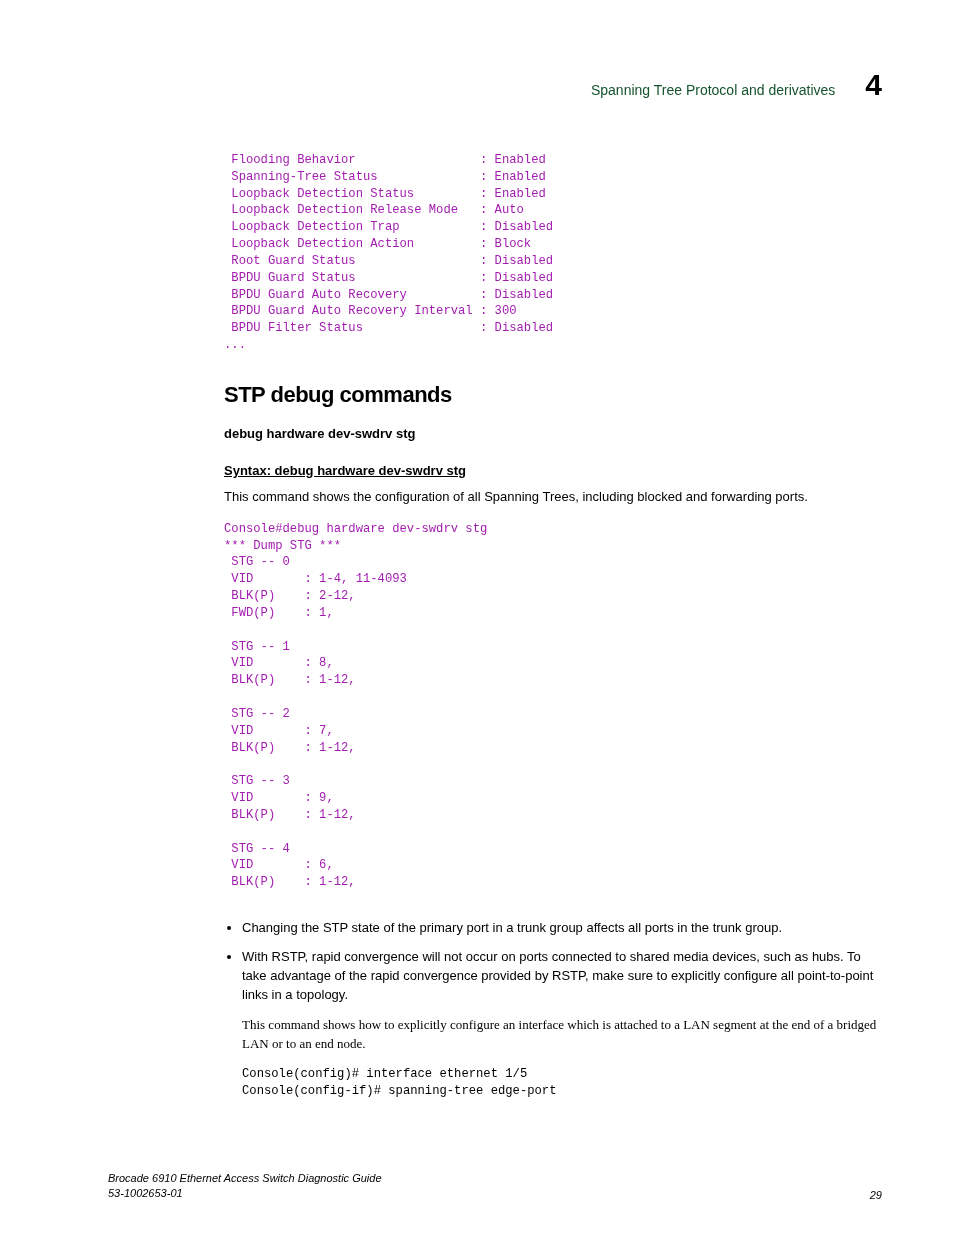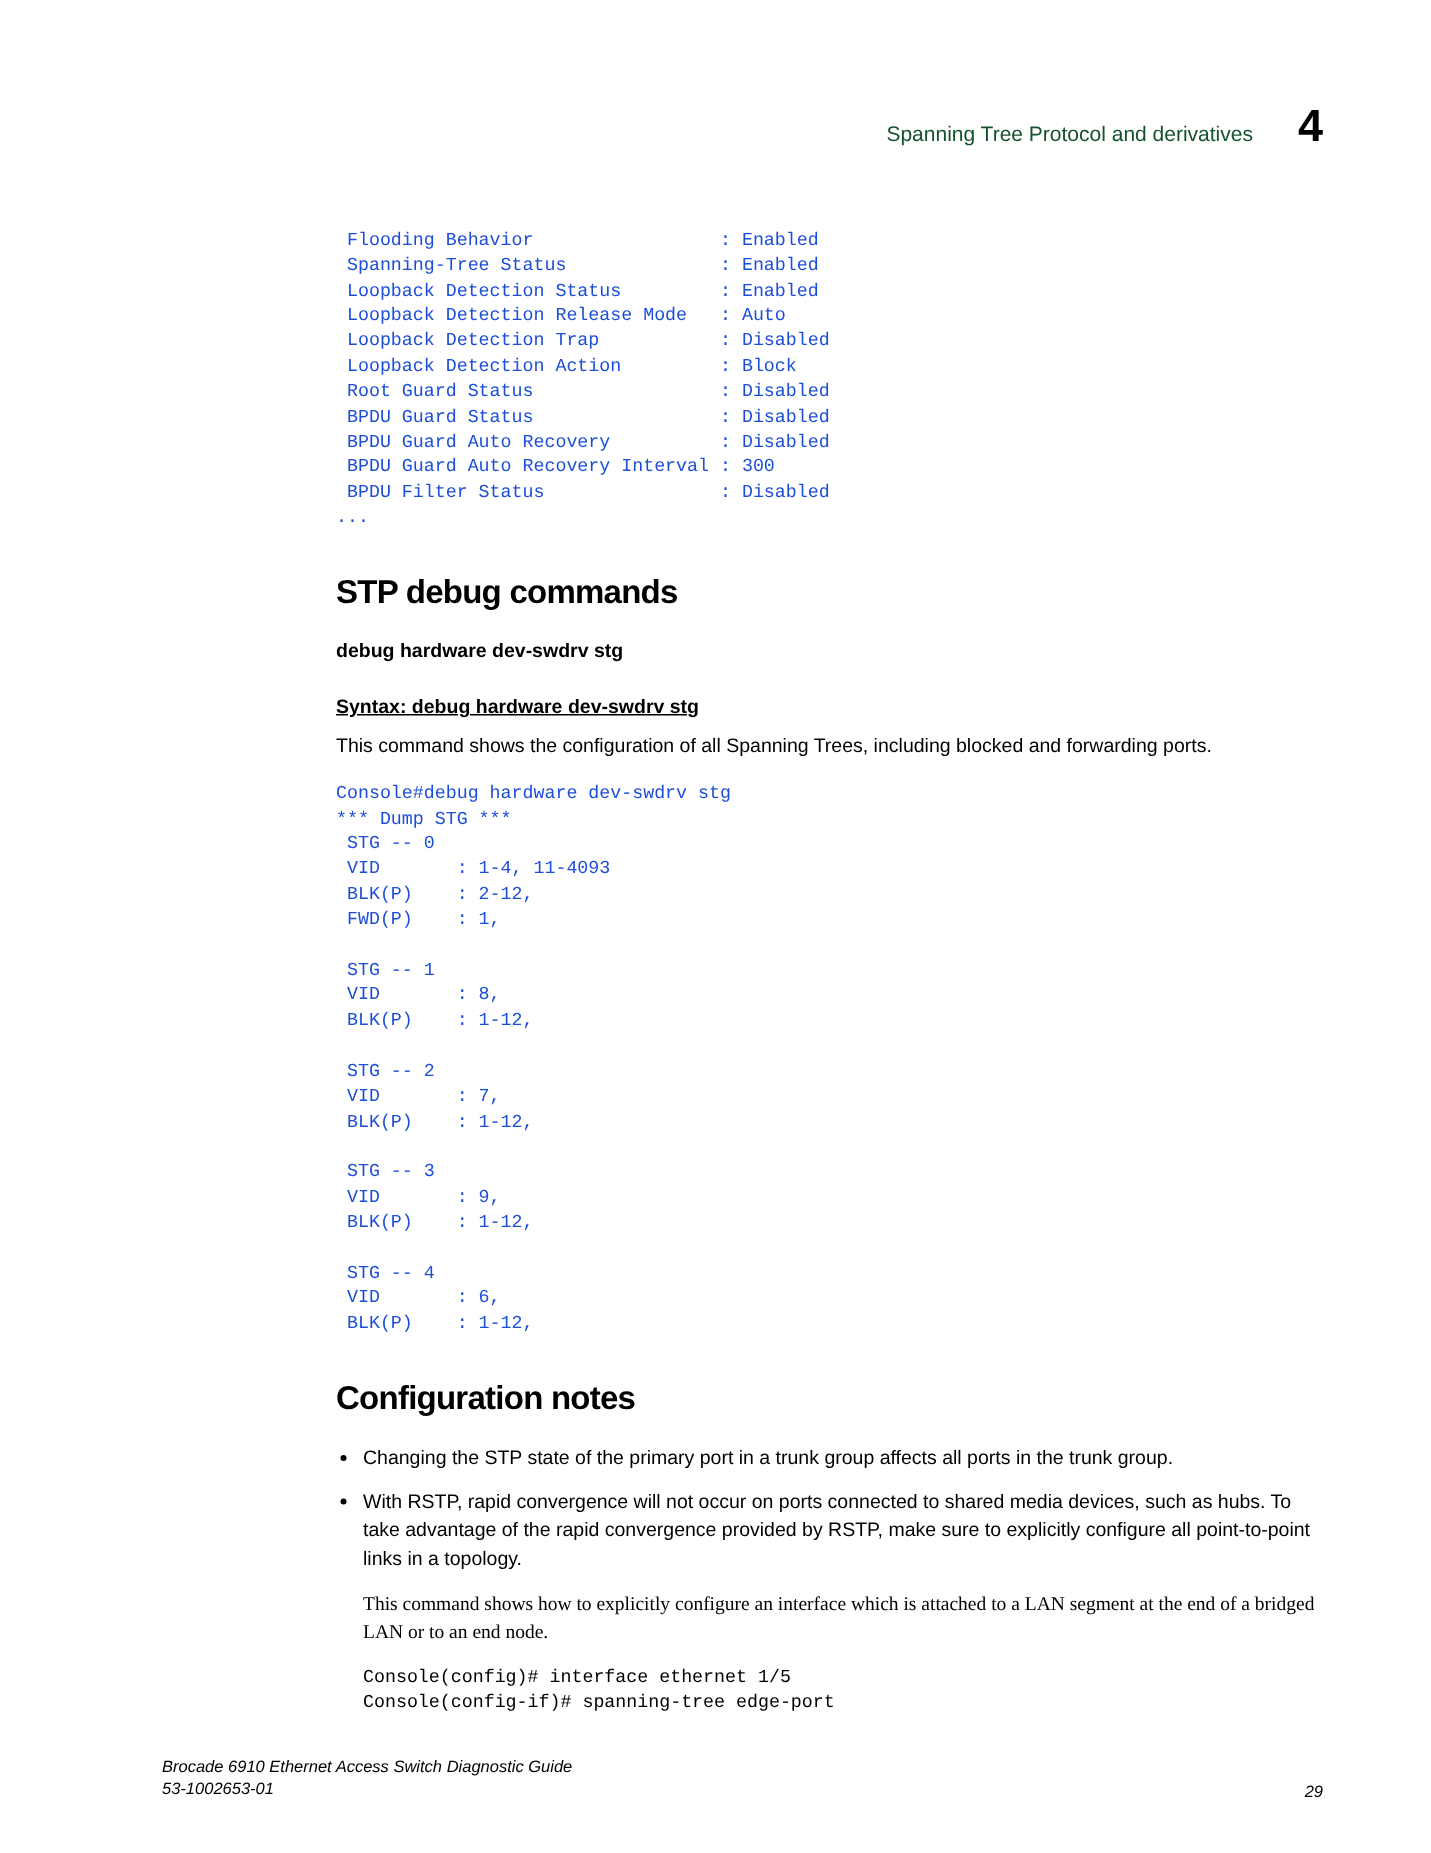--- a/index.html
+++ b/index.html
@@ -37,21 +37,21 @@
   }
   .content {
     margin-left: 116px;
   }
   pre.code {
     font-family: "Courier New", monospace;
     font-size: 12.2px;
     line-height: 1.38;
     white-space: pre;
     margin: 0 0 28px 0;
-    color: #1d4ed8;
+    color: #a21caf;
   }
   h2.section {
     font-family: Arial, Helvetica, sans-serif;
     font-size: 22px;
     font-weight: bold;
     margin: 0 0 18px 0;
     letter-spacing: -0.5px;
   }
   .subhead {
     font-family: Arial, Helvetica, sans-serif;
@@ -162,21 +162,20 @@
  BLK(P)    : 1-12,
 
  STG -- 3
  VID       : 9,
  BLK(P)    : 1-12,
 
  STG -- 4
  VID       : 6,
  BLK(P)    : 1-12,</pre>
 
-    <h2 class="section">Configuration notes</h2>
 
     <ul class="notes">
       <li>
         <span>Changing the STP state of the primary port in a trunk group affects all ports in the trunk group.</span>
       </li>
       <li>
         <span>With RSTP, rapid convergence will not occur on ports connected to shared media devices, such as hubs. To take advantage of the rapid convergence provided by RSTP, make sure to explicitly configure all point-to-point links in a topology.</span>
         <p class="li-sub">This command shows how to explicitly configure an interface which is attached to a LAN segment at the end of a bridged LAN or to an end node.</p>
         <pre class="inline-code">Console(config)# interface ethernet 1/5
 Console(config-if)# spanning-tree edge-port</pre>

